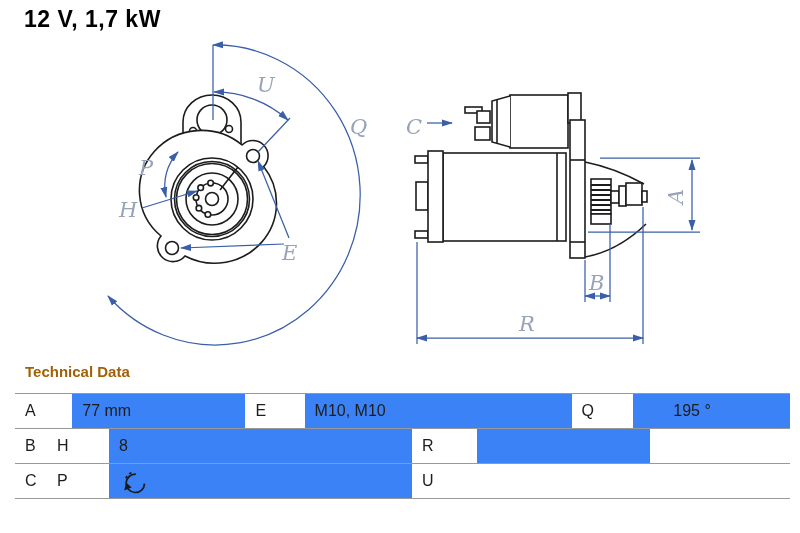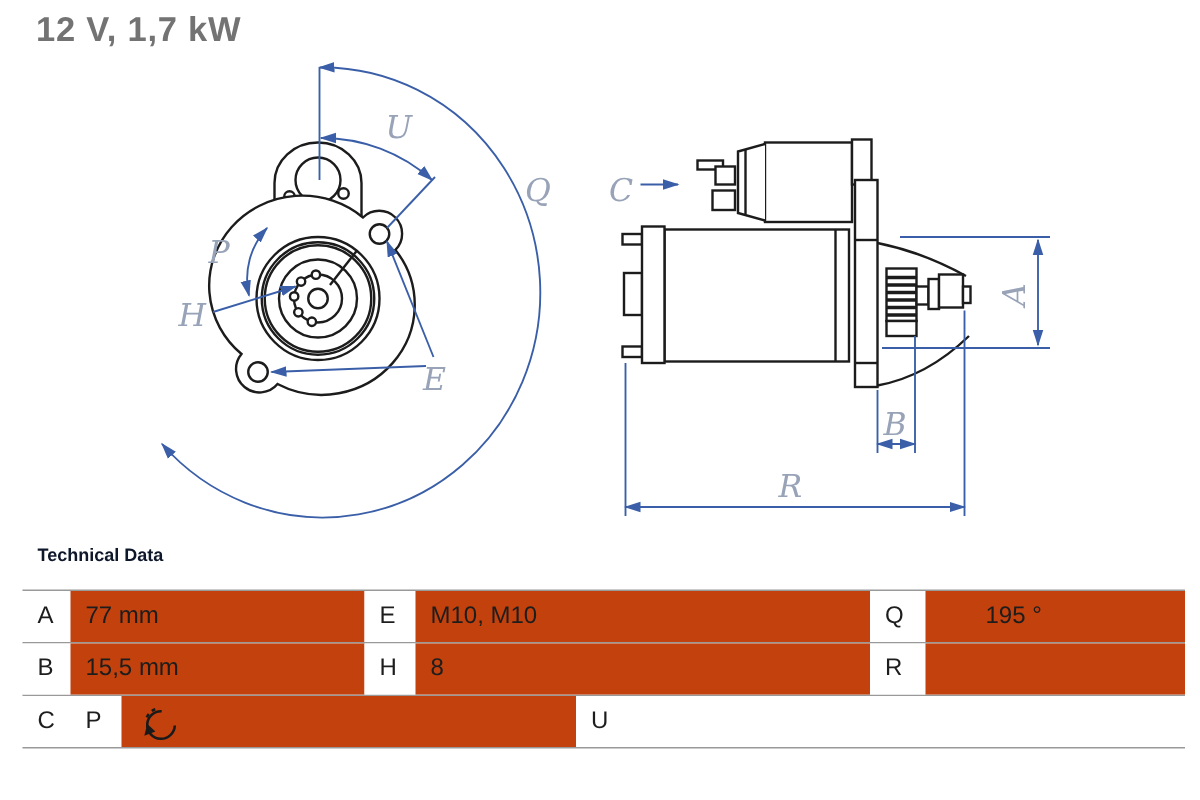--- a/index.html
+++ b/index.html
@@ -2,34 +2,34 @@
 <html><head>
 <meta charset="utf-8">
 <style>
   html,body{margin:0;padding:0;background:#fff;}
   #stage{
     position:relative;width:800px;height:533px;background:#ffffff;overflow:hidden;
     font-family:"Liberation Sans",sans-serif;color:#1a1a1a;
   }
   .power-title{
     position:absolute;left:24px;top:6px;font-size:23px;font-weight:700;
-    letter-spacing:.5px;color:#737373;
+    letter-spacing:.5px;color:#000000;
   }
   #drawing{position:absolute;left:0;top:0;}
   .tech-title{
-    position:absolute;left:25px;top:363px;font-size:12px;font-weight:700;color:#0f172a;
+    position:absolute;left:25px;top:363px;font-size:15px;font-weight:700;color:#a16207;
   }
   #datatable{
     position:absolute;left:15px;top:393px;width:775px;
     border-bottom:1px solid #999;font-size:16px;color:#1d1d1d;
   }
   .trow{display:flex;height:34px;border-top:1px solid #999;align-items:stretch;}
   .cell{display:flex;align-items:center;box-sizing:border-box;padding-left:10px;}
   .kcell{background:#ffffff;}
-  .vcell{background:#c2410c;}
+  .vcell{background:#3b82f6;margin-left:28px;}
   .w-k1{width:32px;} .w-v1{width:196px;}
   .w-k2{width:34px;} .w-v2{width:303px;}
   .w-k3{width:37px;} .w-v3{width:173px;padding-left:40px;}
   .dimlabel{
     font-family:"DejaVu Serif",serif;font-style:italic;fill:#98a3b8;font-size:21px;
   }
   .rot-icon{margin-left:2px;}
 </style>
 </head>
 <body>
@@ -159,21 +159,20 @@
       <div class="cell kcell w-k1">A</div>
       <div class="cell vcell w-v1">77 mm</div>
       <div class="cell kcell w-k2">E</div>
       <div class="cell vcell w-v2">M10, M10</div>
       <div class="cell kcell w-k3">Q</div>
       <div class="cell vcell w-v3">195 °</div>
     </div>
 
     <div class="trow">
       <div class="cell kcell w-k1">B</div>
-      <div class="cell vcell w-v1">15,5 mm</div>
       <div class="cell kcell w-k2">H</div>
       <div class="cell vcell w-v2">8</div>
       <div class="cell kcell w-k3">R</div>
       <div class="cell vcell w-v3"></div>
     </div>
 
     <div class="trow">
       <div class="cell kcell w-k1">C</div>
       <div class="cell kcell w-k2">P</div>
       <div class="cell vcell w-v2">

